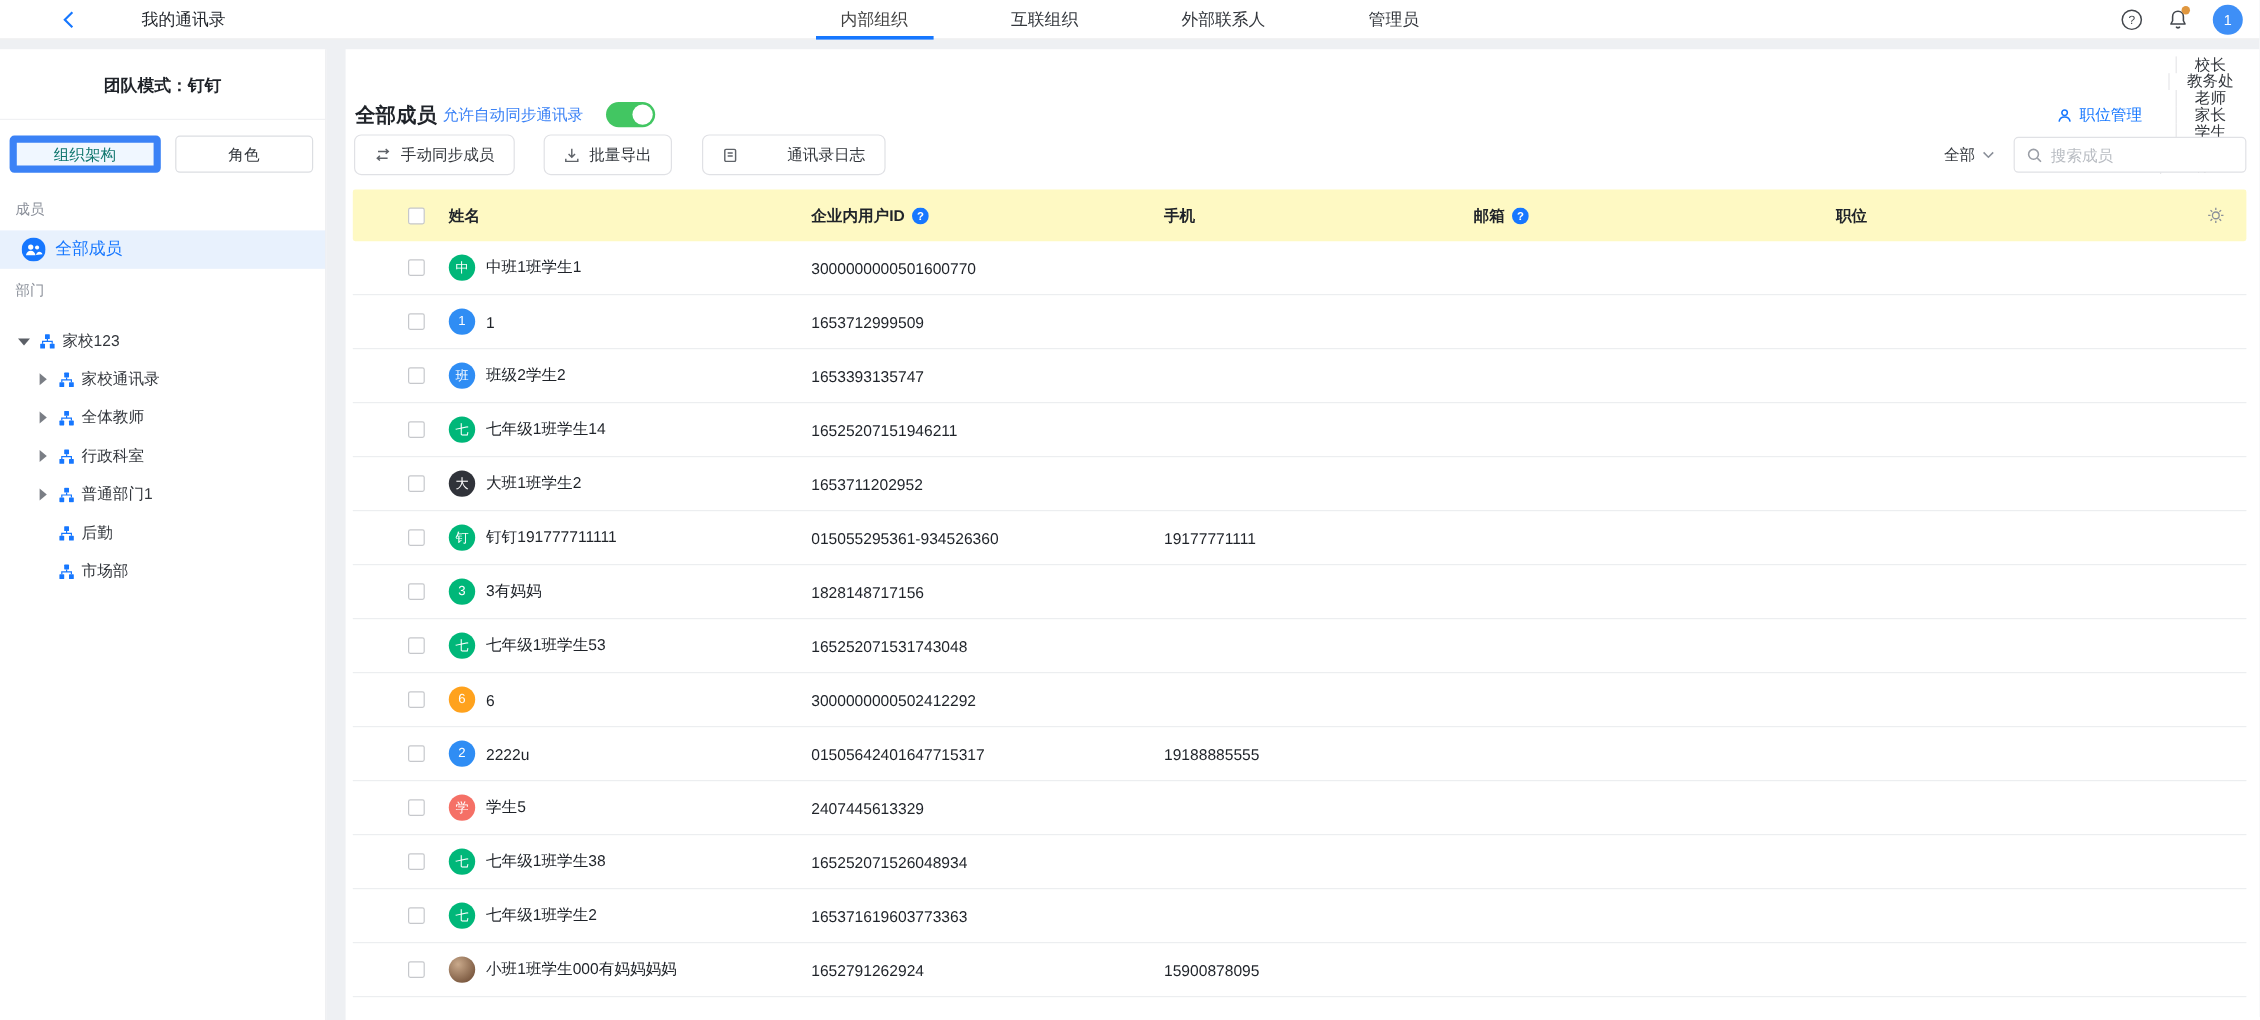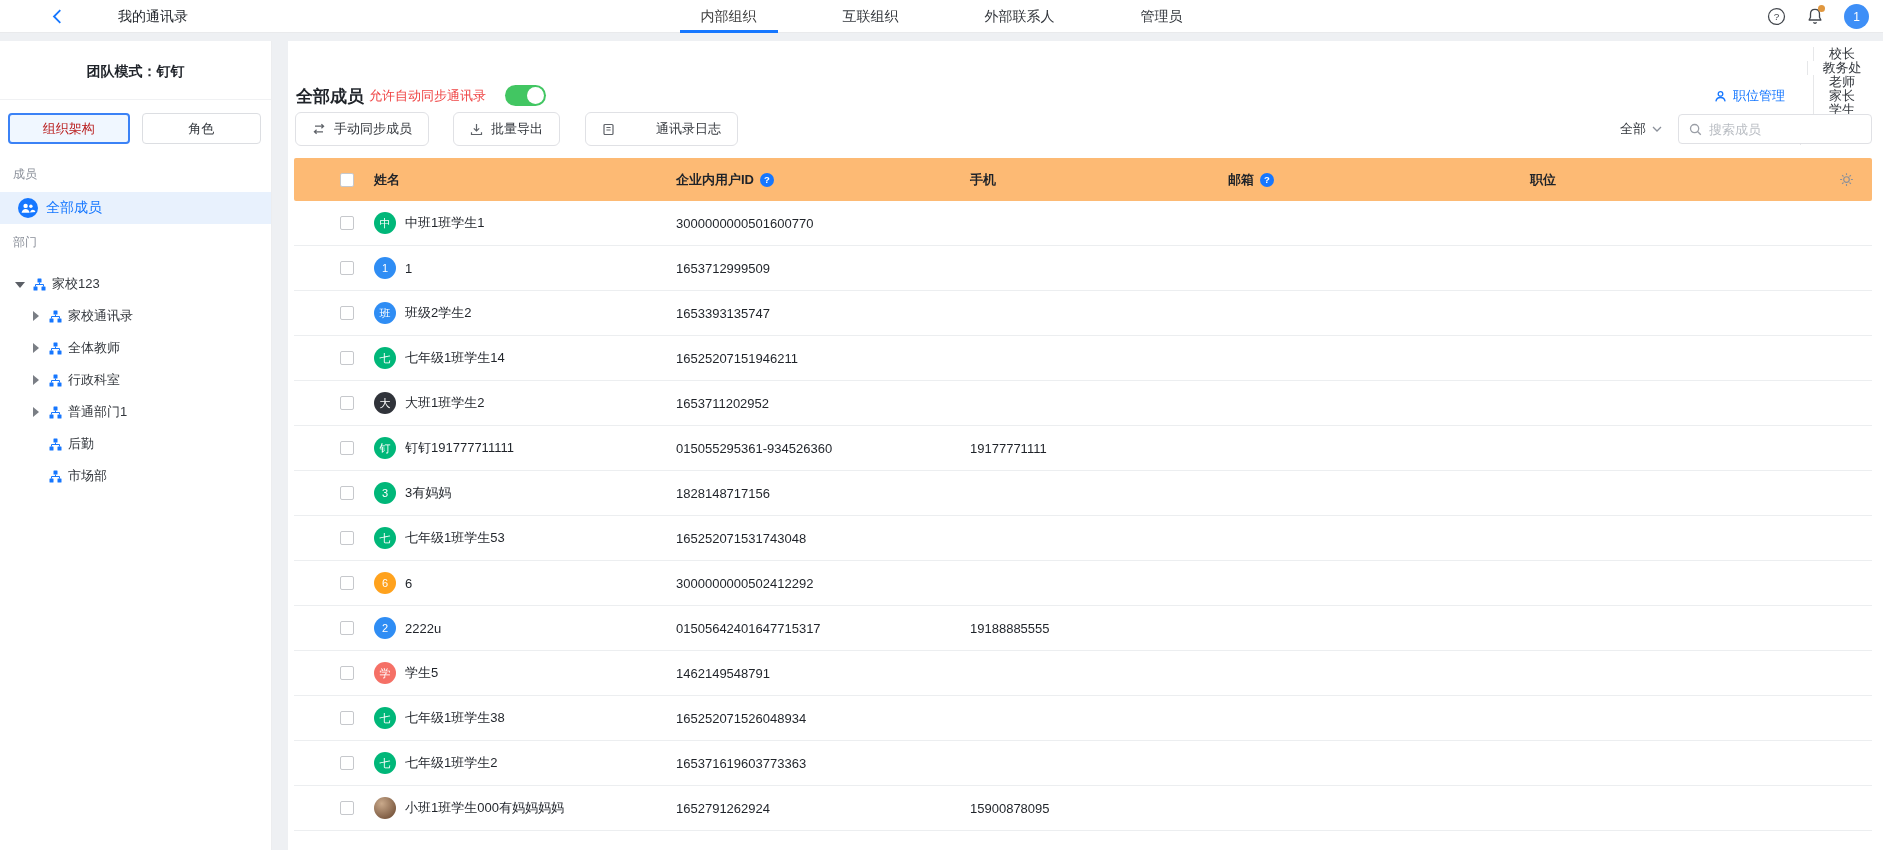--- a/index.html
+++ b/index.html
@@ -22,53 +22,53 @@
   .icon-btn { position:relative; cursor:pointer; }
   .bell-dot { position:absolute; top:-2px; right:-1px; width:7px; height:7px; border-radius:50%; background:#e0973f; }
   .avatar-user { width:25px; height:25px; border-radius:50%; background:#3e8ff7; color:#fff; font-size:12px; display:flex; align-items:center; justify-content:center; cursor:pointer; }
 
   
   .sidebar { position:absolute; top:41px; left:0; width:272px; height:809px; background:#fff; border-right:1px solid #ecedef; }
   .side-title { text-align:center; font-size:14px; font-weight:bold; color:#1f2329; padding:22px 0 18px; }
   .side-divider { height:1px; background:#f0f1f3; }
   .mode-btns { display:flex; gap:12px; padding:13px 10px 12px 8px; }
   .mode-btn { flex:1; height:31px; border-radius:4px; display:flex; align-items:center; justify-content:center; font-size:13px; cursor:pointer; background:#fff; border:1px solid #dcdee2; color:#33373d; }
-  .mode-btn.active { background:#f0f7ff; border:2px solid #3b82f6; color:#b91c1c; }
+  .mode-btn.active { background:#f0f7ff; border:6px solid #3b82f6; color:#0f766e; }
   .side-label { font-size:12px; color:#8a8f99; padding:10px 0 9px 13px; }
   .all-members { height:32px; display:flex; align-items:center; gap:8px; padding-left:18px; background:#e8f1fd; color:#1677ff; font-size:14px; cursor:pointer; }
   .tree { padding-top:8px; }
   .tree-item { height:32px; display:flex; align-items:center; font-size:13px; color:#33373d; cursor:pointer; }
   .tree-item.lv0 { padding-left:15px; }
   .tree-item.lv1 { padding-left:31px; }
   .arrow { width:10px; height:10px; margin-right:8px; position:relative; flex:none; }
   .arrow.down:after { content:""; position:absolute; left:0; top:3px; border-left:5px solid transparent; border-right:5px solid transparent; border-top:6px solid #5b5f66; }
   .arrow.right:after { content:""; position:absolute; left:2px; top:0; border-top:5px solid transparent; border-bottom:5px solid transparent; border-left:6px solid #7a7e85; }
   .org-icon { margin-right:6px; flex:none; }
 
   
   .main { position:absolute; top:41px; left:288px; width:1595px; height:809px; background:#fff; overflow:hidden; }
   .mh-title { position:absolute; left:8px; top:55px; transform:translateY(-50%); font-size:17px; font-weight:bold; color:#1f2329; }
-  .mh-sync { position:absolute; left:81px; top:55px; transform:translateY(-50%); font-size:13px; color:#ef4444; }
+  .mh-sync { position:absolute; left:81px; top:55px; transform:translateY(-50%); font-size:13px; color:#3b82f6; }
   .toggle { position:absolute; left:217px; top:44px; width:41px; height:21px; border-radius:11px; background:#c6c8cc; cursor:pointer; }
   .toggle.on { background:#42c662; }
   .toggle .knob { position:absolute; top:2px; left:2px; width:17px; height:17px; border-radius:50%; background:#fff; }
   .toggle.on .knob { left:auto; right:2px; }
   .mh-right { position:absolute; right:0; top:55px; transform:translateY(-50%); display:flex; align-items:center; white-space:nowrap; }
   .pos-manage { display:flex; align-items:center; gap:6px; color:#1677ff; font-size:13px; cursor:pointer; padding-right:15px; }
   .pos-item { font-size:13px; color:#33373d; padding:0 15px; border-left:1px solid #e6e7e9; cursor:pointer; line-height:14px; }
 
   .tb-btn { position:absolute; top:71px; height:34px; border:1px solid #e0e1e5; border-radius:6px; background:#fff; font-size:13px; color:#33373d; display:flex; align-items:center; gap:8px; padding:4px 16px; cursor:pointer; white-space:nowrap; }
   .tb-btn.b1 { left:7px; } .tb-btn.b2 { left:165px; } .tb-btn.b3 { left:297px;gap:41px; }
   .tb-filter { position:absolute; top:71px; right:221px; height:34px; display:flex; align-items:center; gap:6px; font-size:13px; color:#33373d; cursor:pointer; }
   .search-box { position:absolute; top:73px; right:11px; width:194px; height:30px; border:1px solid #e0e1e5; border-radius:4px; display:flex; align-items:center; padding:0 10px; gap:7px; background:#fff; }
   .search-box input { border:none; outline:none; font-size:13px; width:150px; color:#33373d; font-family:inherit; background:transparent; }
   .search-box input::placeholder { color:#b8bcc2; }
 
   
-  .thead { position:absolute; top:117px; left:6px; right:11px; height:43px; background:#fdba74; border-radius:2px; }
+  .thead { position:absolute; top:117px; left:6px; right:11px; height:43px; background:#fef9c3; border-radius:2px; }
   .tbody { position:absolute; top:160px; left:6px; right:11px; bottom:0; }
   .trow { position:relative; height:45px; border-bottom:1px solid #eceef0; }
   .cell { position:absolute; top:0; height:100%; display:flex; align-items:center; font-size:13px; color:#1f2329; white-space:nowrap; }
   .c-cb { left:46px; } .c-name { left:80px; gap:9px; } .c-id { left:382px; } .c-phone { left:676px; } .c-email { left:934px; } .c-pos { left:1236px; } .c-gear { right:18px; cursor:pointer; }
   .thead .cell { font-weight:bold; gap:6px; }
   .checkbox { width:14px; height:14px; border:1px solid #c6c8cc; border-radius:2px; background:#fff; cursor:pointer; }
   .avatar { width:22px; height:22px; border-radius:50%; color:#fff; font-size:11px; display:flex; align-items:center; justify-content:center; flex:none; }
   .avatar.photo { background:radial-gradient(circle at 35% 30%, #c9a98b, #7d5b42 75%); }
   .qmark { flex:none; }
 </style>
@@ -466,21 +466,21 @@
     <div class="cell c-pos"></div>
   </div>
       <div class="trow">
     <div class="cell c-cb">
           <span class="checkbox"></span>
         </div>
     <div class="cell c-name">
       <span class="avatar" style="background: rgb(245, 112, 102);">学</span>
       <span>学生5</span>
     </div>
-    <div class="cell c-id">1462149548791</div>
+    <div class="cell c-id">2407445613329</div>
     <div class="cell c-phone"></div>
     <div class="cell c-email"></div>
     <div class="cell c-pos"></div>
   </div>
       <div class="trow">
     <div class="cell c-cb">
           <span class="checkbox"></span>
         </div>
     <div class="cell c-name">
       <span class="avatar" style="background: rgb(0, 183, 121);">七</span>

